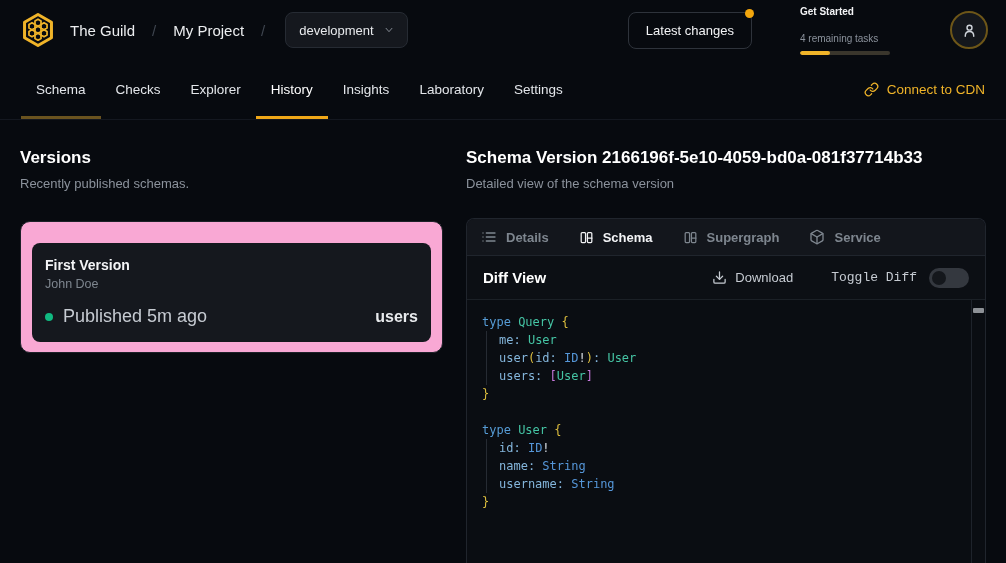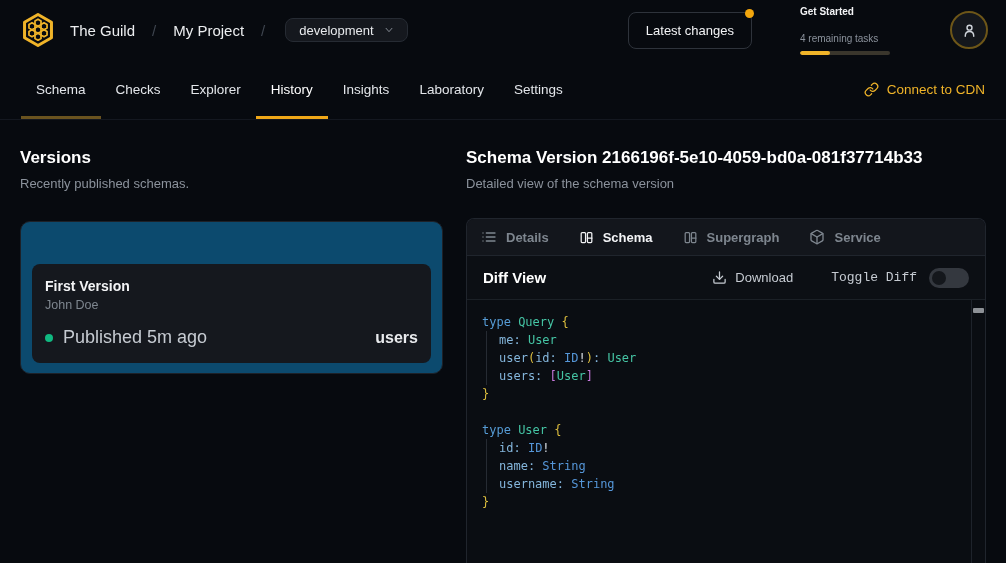--- a/index.html
+++ b/index.html
@@ -15,21 +15,21 @@
     --panel-border:#20252d;
   }
   svg { display:block; }
 
   
   .header { height:60px; display:flex; align-items:center; padding:0 18px; }
   .logo { width:40px; height:40px; display:flex; align-items:center; justify-content:center; }
   .crumbs { display:flex; align-items:center; gap:17px; margin-left:12px; font-size:15px; font-weight:500; }
   .crumb-sep { color:#3f4650; font-weight:400; }
   .env-select {
-    margin-left:20px; height:24px; padding:0 13px; border-radius:8px;
+    margin-left:20px; height:36px; padding:0 13px; border-radius:8px;
     background:#15181e; border:1px solid #262b33; display:flex; align-items:center; gap:10px;
     font-size:13px; color:#e8eaed; cursor:pointer;
   }
   .env-select .chev { color:#9aa1ab; }
   .header-right { margin-left:auto; display:flex; align-items:center; }
   .latest-btn {
     position:relative; height:37px; padding:0 17px; border-radius:8px;
     background:transparent; border:1px solid #2e333b; color:#f3f4f6; font-size:13px;
     font-family:inherit; cursor:pointer;
   }
@@ -61,22 +61,22 @@
   .cdn-link { margin-left:auto; display:flex; align-items:center; gap:8px; color:var(--accent); font-size:13.5px; cursor:pointer; }
 
   
   .main { display:flex; padding:28px 20px 0 20px; height:443px; }
   .col-left { width:423px; flex-shrink:0; }
   .col-right { flex:1; margin-left:23px; min-width:0; display:flex; flex-direction:column; }
   .sec-title { font-size:17px; font-weight:700; color:#fff; }
   .sec-sub { font-size:13px; color:var(--muted); margin-top:8px; }
 
   .versions-card {
-    margin-top:30px; border:1px solid #1d2128; border-radius:10px; background:#0c4a6e;
-    padding:42px 11px 10px 11px;
+    margin-top:30px; border:1px solid #1d2128; border-radius:10px; background:#f9a8d4;
+    padding:21px 11px 10px 11px;
   }
   .version-item { background:#15181e; border-radius:8px; padding:14px 13px 15px 13px; cursor:pointer; }
   .vi-title { font-size:14px; font-weight:600; color:#f3f4f6; }
   .vi-author { font-size:12.5px; color:#7e868f; margin-top:4px; }
   .vi-meta { display:flex; align-items:center; margin-top:15px; }
   .vi-dot { width:8px; height:8px; border-radius:50%; background:#10b981; margin-right:10px; flex-shrink:0; }
   .vi-status { font-size:18px; color:#c6cbd2; }
   .vi-service { margin-left:auto; font-size:16px; font-weight:700; color:#e8eaed; }
 
   .schema-card {

